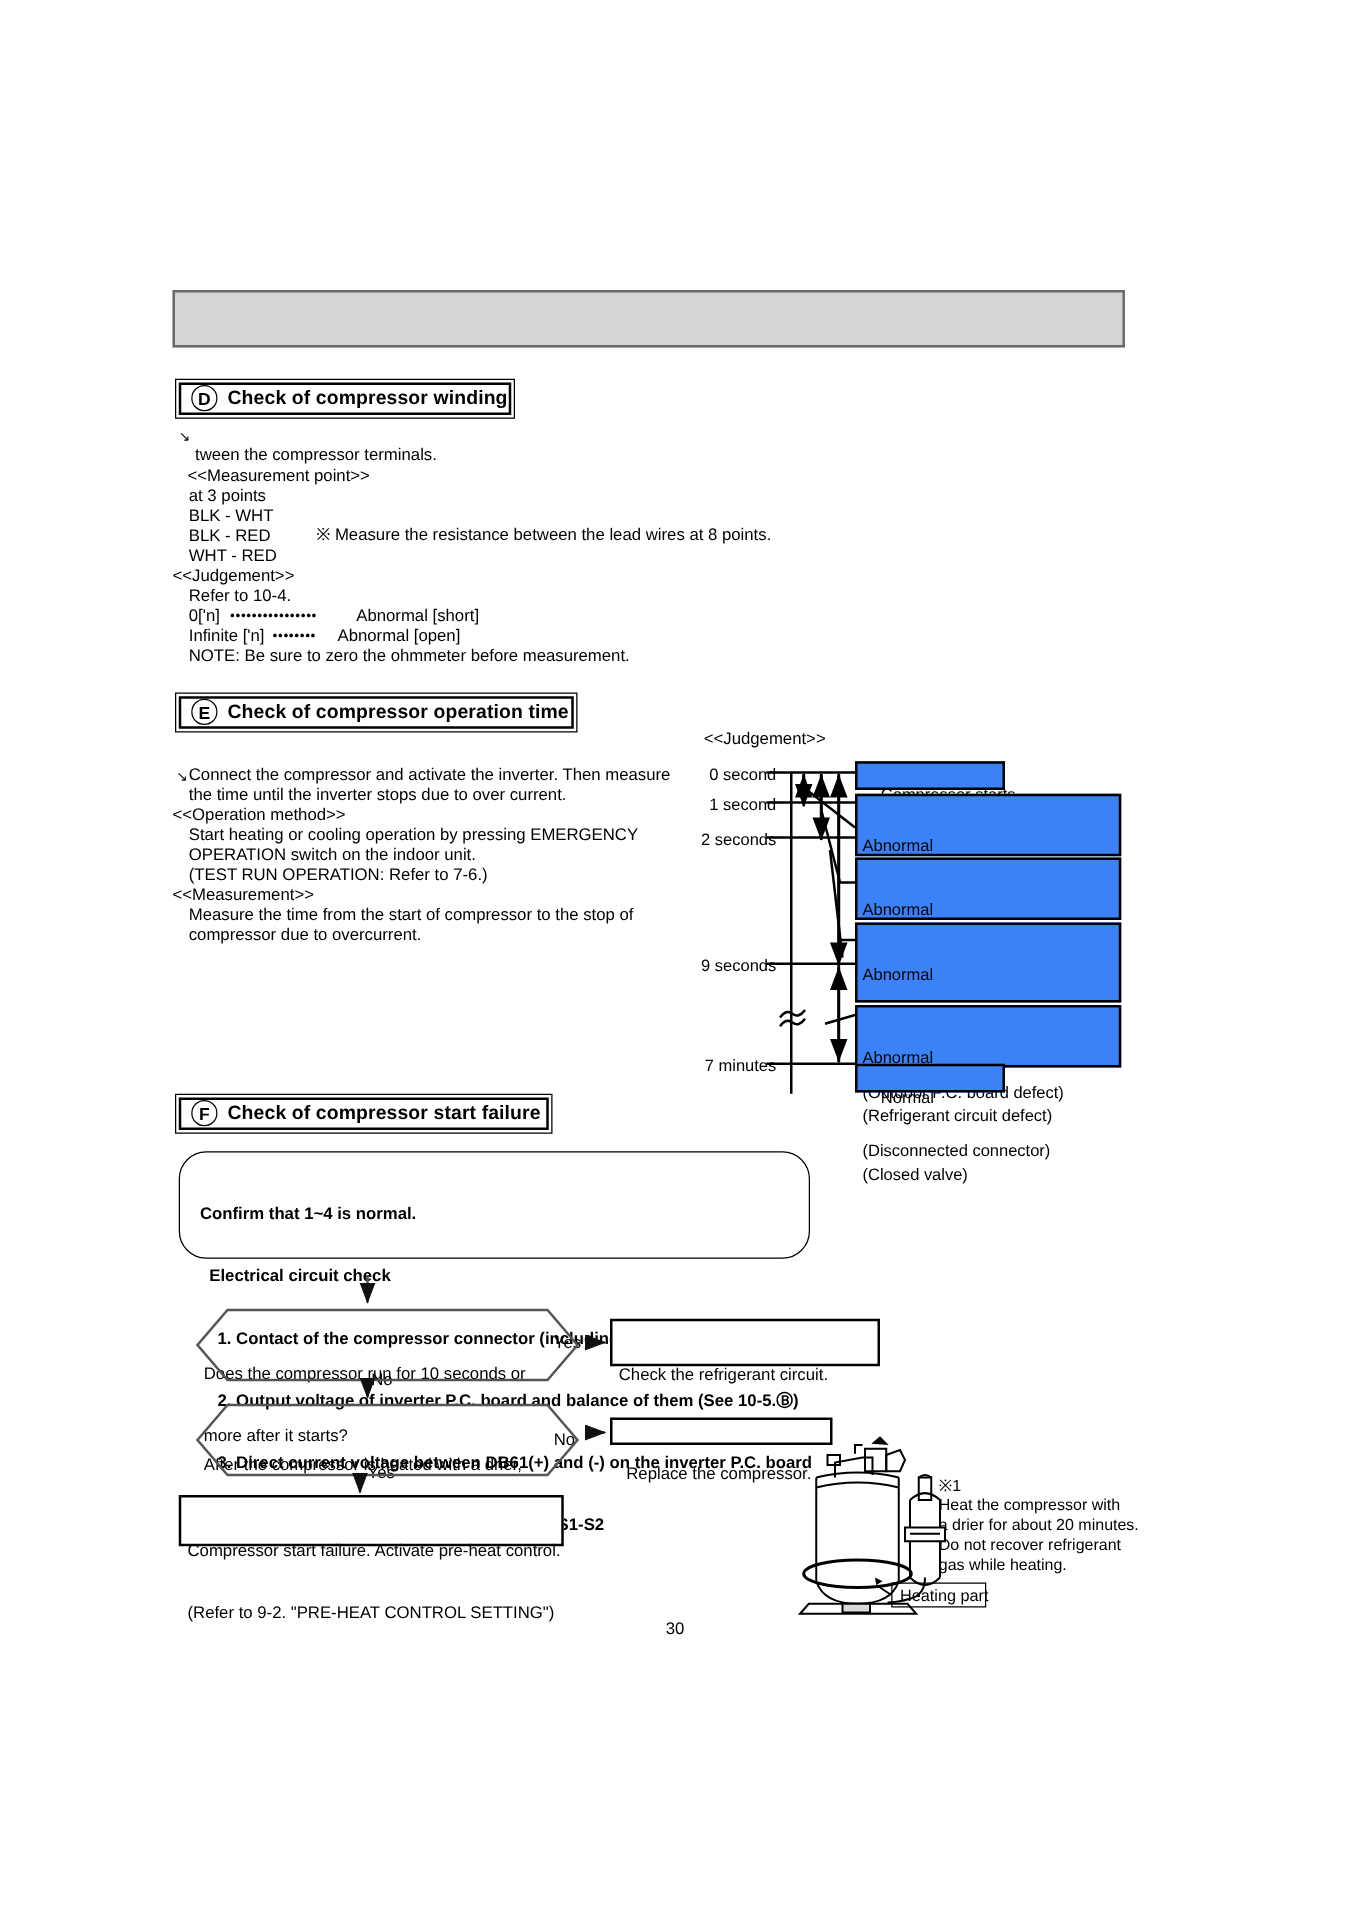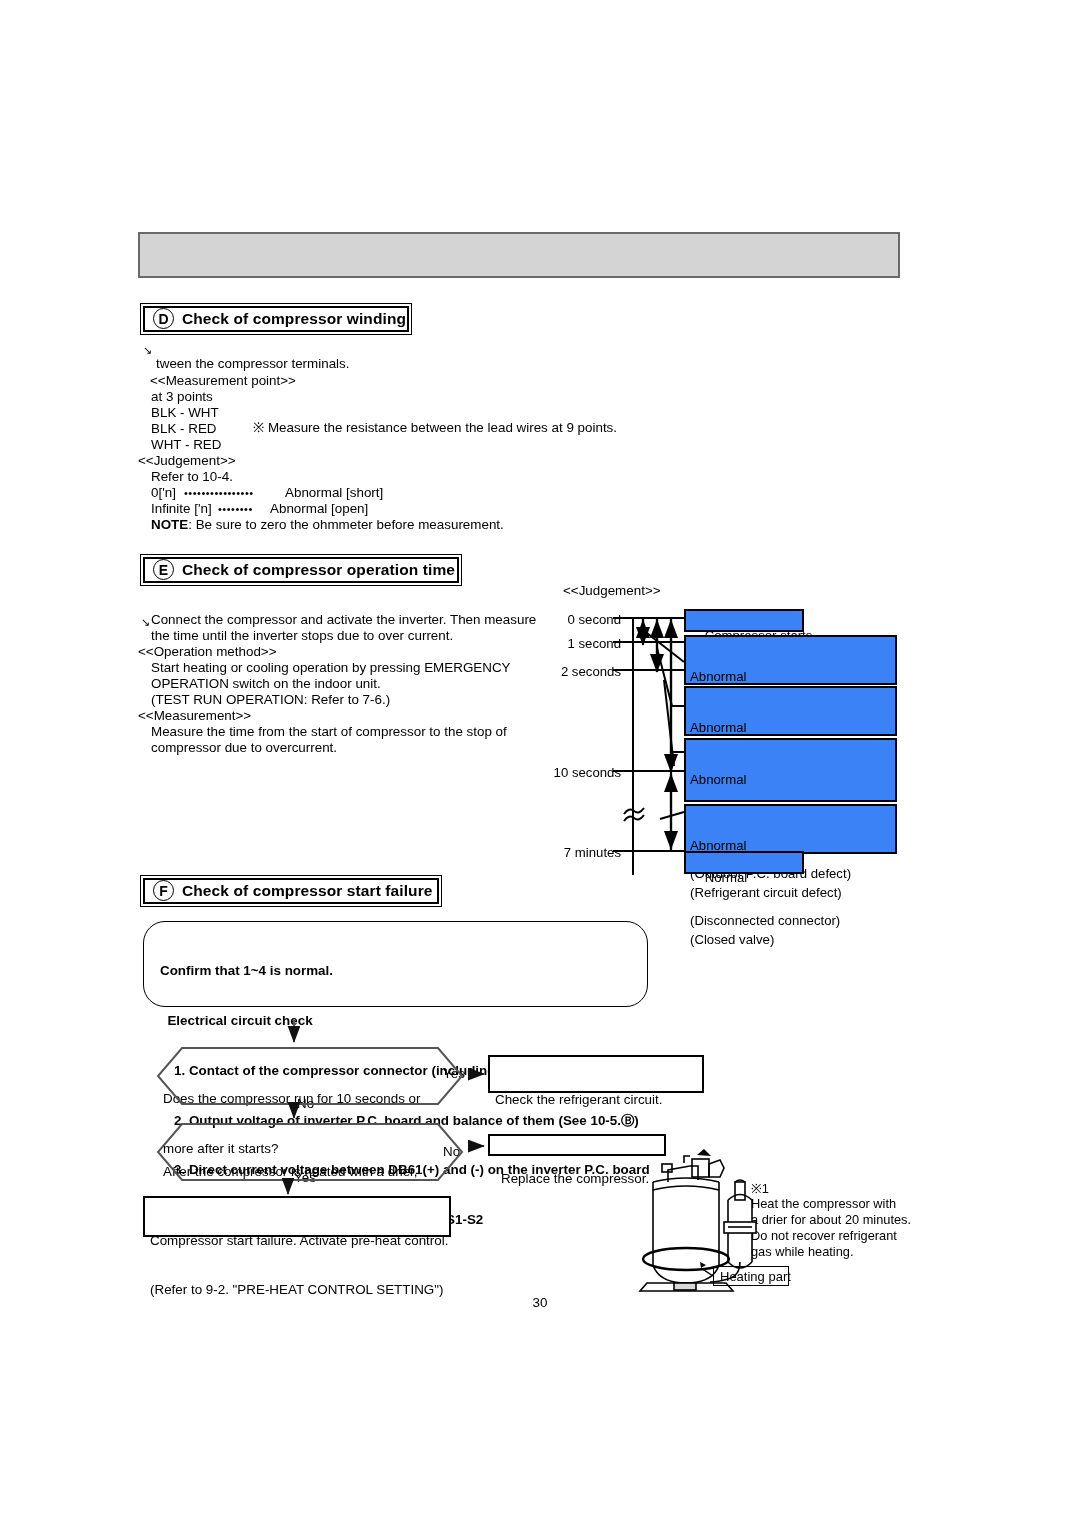--- a/index.html
+++ b/index.html
@@ -69,21 +69,21 @@
     white-space: nowrap;
   }
 
   
   .txt {
     position: absolute;
     font-size: 13.4px;
     line-height: 16.4px;
     white-space: pre;
   }
-  .bold { font-weight: bold; }
+  .bold { font-weight: normal; }
 
   .dots {
     letter-spacing: 0.5px;
   }
 
   
   .jbox {
     position: absolute;
     border: 2.2px solid #000;
     background: #3b82f6;
@@ -175,21 +175,21 @@
     </div>
   </div>
 
   <div class="txt" style="left:143px; top:342px; font-size:11px;">↘</div>
   <div class="txt" style="left:156px; top:356px;">tween the compressor terminals.</div>
 
   <div class="txt" style="left:150px; top:373px;">&lt;&lt;Measurement point&gt;&gt;</div>
   <div class="txt" style="left:151px; top:389px;text-align:right;">at 3 points</div>
   <div class="txt" style="left:151px; top:405px;">BLK - WHT</div>
   <div class="txt" style="left:151px; top:421px;">BLK - RED</div>
-  <div class="txt" style="left:253px; top:420px;">※ Measure the resistance between the lead wires at 9 points.</div>
+  <div class="txt" style="left:253px; top:420px;">※ Measure the resistance between the lead wires at 8 points.</div>
   <div class="txt" style="left:151px; top:437px;">WHT - RED</div>
 
   <div class="txt" style="left:138px; top:453px;">&lt;&lt;Judgement&gt;&gt;</div>
   <div class="txt" style="left:151px; top:469px;">Refer to 10-4.</div>
 
   <div class="txt" style="left:151px; top:485px;">0['n]</div>
   <div class="txt dots" style="left:184px; top:485px; font-size:11px;">••••••••••••••••</div>
   <div class="txt" style="left:285px; top:485px;">Abnormal [short]</div>
 
   <div class="txt" style="left:151px; top:501px;">Infinite ['n]</div>
@@ -216,21 +216,21 @@
 
   <div class="txt" style="left:138px; top:708px;">&lt;&lt;Measurement&gt;&gt;</div>
   <div class="txt" style="left:151px; top:724px;">Measure the time from the start of compressor to the stop of</div>
   <div class="txt" style="left:151px; top:740px;">compressor due to overcurrent.</div>
 
   <div class="txt" style="left:563px; top:583px;">&lt;&lt;Judgement&gt;&gt;</div>
 
   <div class="tlabel" style="left:499px; top:612px; width:122px;">0 second</div>
   <div class="tlabel" style="left:499px; top:636px; width:122px;">1 second</div>
   <div class="tlabel" style="left:499px; top:664px; width:122px;">2 seconds</div>
-  <div class="tlabel" style="left:499px; top:765px; width:122px;">10 seconds</div>
+  <div class="tlabel" style="left:499px; top:765px; width:122px;">9 seconds</div>
   <div class="tlabel" style="left:499px; top:845px; width:122px;">7 minutes</div>
 
   <div class="jbox" style="left:684px; top:609px; width:120px; height:23px;">
     <span>Compressor starts</span>
   </div>
 
   <div class="jbox" style="left:684px; top:635px; width:213px; height:50px;">
     <div>Abnormal</div>
     <div>(IPM failure)</div>
     <div>(Compressor winding short)</div>

